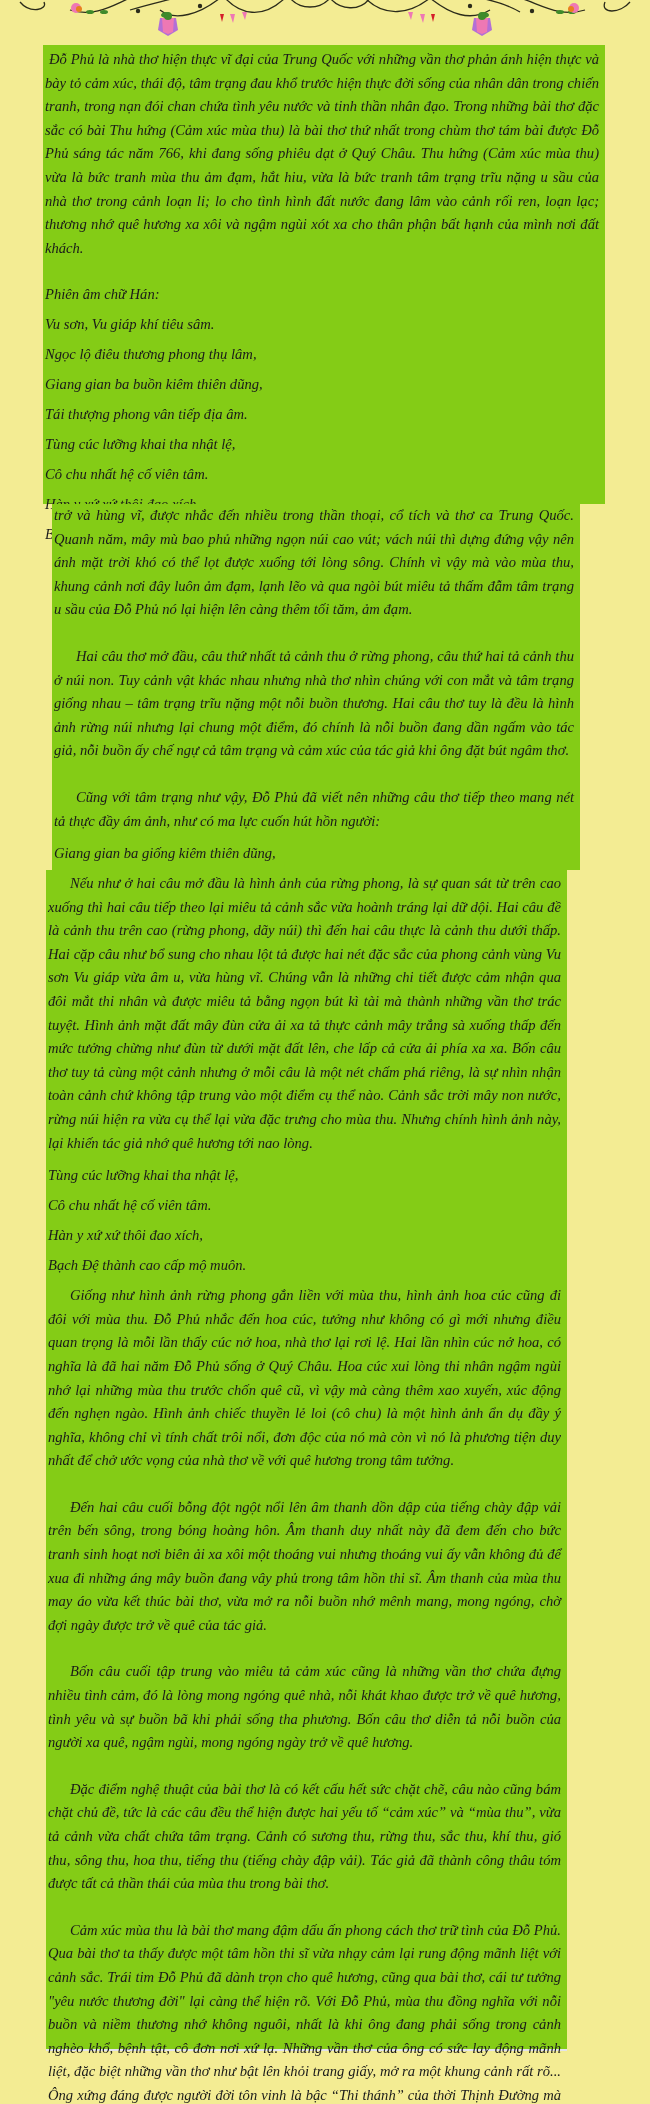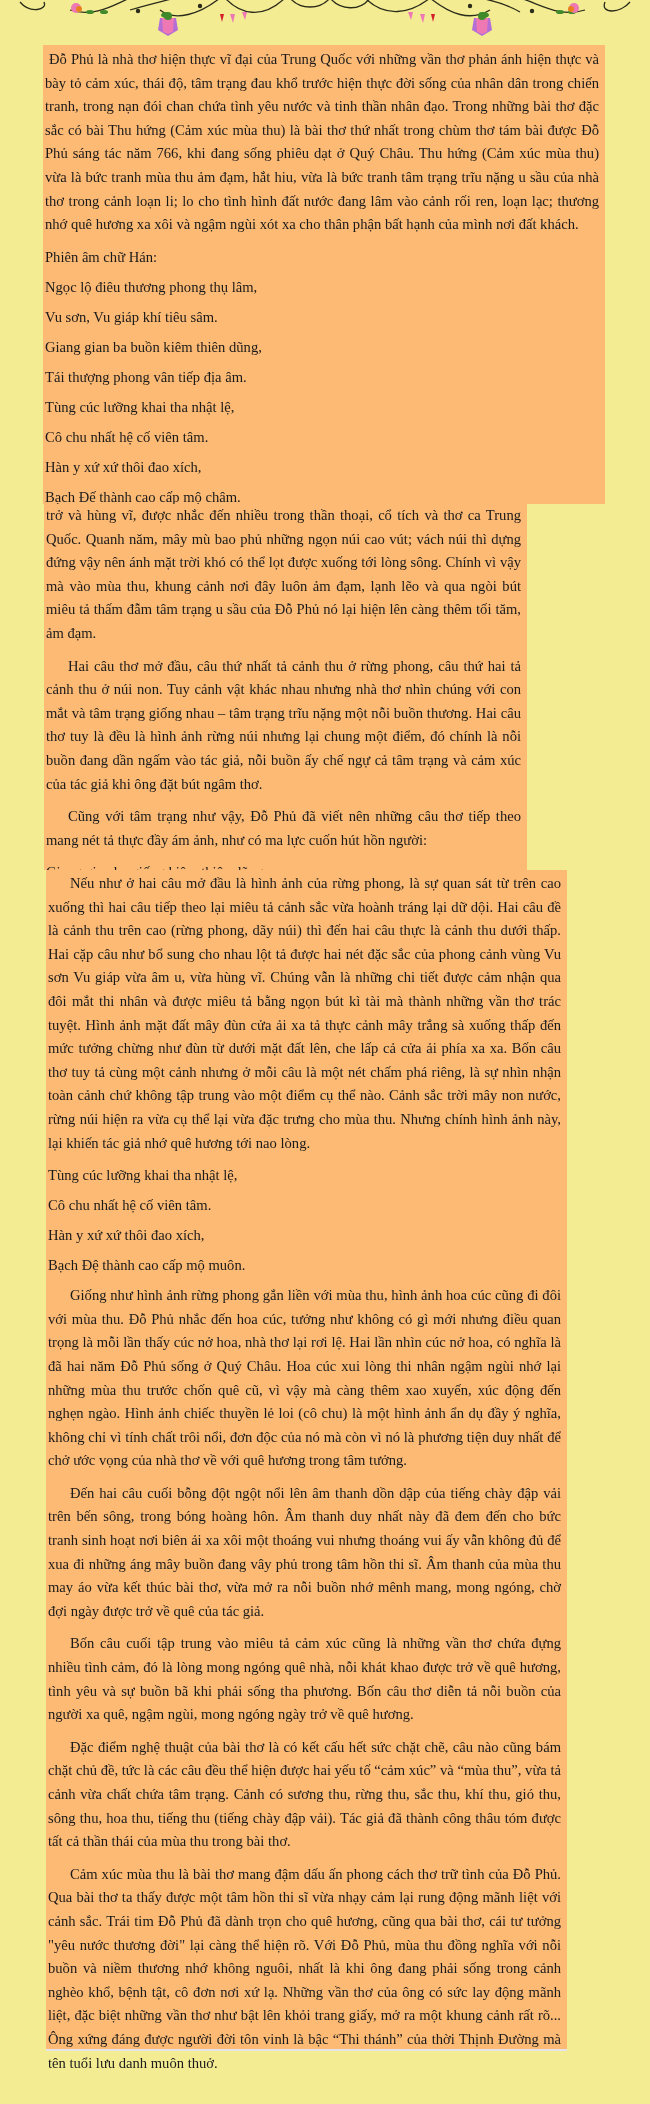--- a/index.html
+++ b/index.html
@@ -12,31 +12,32 @@
       position: relative;
       overflow: hidden;
     }
     .header-deco {
       position: absolute;
       left: 0; top: 0;
       width: 650px; height: 46px;
     }
     .panel {
       position: absolute;
-      background: #fdba74;
+      background: #84cc16;
       box-sizing: border-box;
+      font-style: italic;
     }
     .panel p {
       margin: 0;
       font-size: 14.6px;
       line-height: 23.6px;
       text-align: justify;
     }
     .panel p.indent { text-indent: 22px; }
-    .panel p.gap { margin-top: 9px; }
+    .panel p.gap { margin-top: 23px; }
     .panel p.verse {
       text-align: left;
       margin-bottom: 8px;
       line-height: 22px;
     }
   </style>
 </head>
 <body>
 
 <svg class="header-deco" viewBox="0 0 650 46" xmlns="http://www.w3.org/2000/svg">
@@ -91,31 +92,31 @@
     <path d="M242 12 l5 0 l-2 8 z" fill="#ee78b4"></path>
     <path d="M408 12 l5 0 l-2 8 z" fill="#ee78b4"></path>
     <path d="M420 14 l5 0 l-2 9 z" fill="#ee78b4"></path>
     <path d="M431 14 l4 0 l-2 8 z" fill="#d41e2a"></path>
   </g>
 </svg>
 
 <div class="panel" style="left:43px; top:45px; width:562px; padding:3px 6px 0 2px; height:459px;">
   <p style="text-indent:4px;">Đỗ Phủ là nhà thơ hiện thực vĩ đại của Trung Quốc với những vần thơ phản ánh hiện thực và bày tỏ cảm xúc, thái độ, tâm trạng đau khổ trước hiện thực đời sống của nhân dân trong chiến tranh, trong nạn đói chan chứa tình yêu nước và tinh thần nhân đạo. Trong những bài thơ đặc sắc có bài Thu hứng (Cảm xúc mùa thu) là bài thơ thứ nhất trong chùm thơ tám bài được Đỗ Phủ sáng tác năm 766, khi đang sống phiêu dạt ở Quý Châu. Thu hứng (Cảm xúc mùa thu) vừa là bức tranh mùa thu ảm đạm, hắt hiu, vừa là bức tranh tâm trạng trĩu nặng u sầu của nhà thơ trong cảnh loạn li; lo cho tình hình đất nước đang lâm vào cảnh rối ren, loạn lạc; thương nhớ quê hương xa xôi và ngậm ngùi xót xa cho thân phận bất hạnh của mình nơi đất khách.</p>
   <p class="gap verse" style="">Phiên âm chữ Hán:</p>
+  <p class="verse">Vu sơn, Vu giáp khí tiêu sâm.</p>
   <p class="verse">Ngọc lộ điêu thương phong thụ lâm,</p>
-  <p class="verse">Vu sơn, Vu giáp khí tiêu sâm.</p>
   <p class="verse">Giang gian ba buồn kiêm thiên dũng,</p>
   <p class="verse">Tái thượng phong vân tiếp địa âm.</p>
   <p class="verse">Tùng cúc lưỡng khai tha nhật lệ,</p>
   <p class="verse">Cô chu nhất hệ cố viên tâm.</p>
   <p class="verse">Hàn y xứ xứ thôi đao xích,</p>
   <p class="verse">Bạch Đế thành cao cấp mộ châm.</p>
 </div>
 
-<div class="panel" style="left:44px; top:504px; width:483px; padding:0 6px 0 2px; height:366px;">
+<div class="panel" style="left:52px; top:504px; width:528px; padding:0 6px 0 2px; height:366px;">
   <p>trở và hùng vĩ, được nhắc đến nhiều trong thần thoại, cổ tích và thơ ca Trung Quốc. Quanh năm, mây mù bao phủ những ngọn núi cao vút; vách núi thì dựng đứng vậy nên ánh mặt trời khó có thể lọt được xuống tới lòng sông. Chính vì vậy mà vào mùa thu, khung cảnh nơi đây luôn ảm đạm, lạnh lẽo và qua ngòi bút miêu tả thấm đẫm tâm trạng u sầu của Đỗ Phủ nó lại hiện lên càng thêm tối tăm, ảm đạm.</p>
   <p class="indent gap">Hai câu thơ mở đầu, câu thứ nhất tả cảnh thu ở rừng phong, câu thứ hai tả cảnh thu ở núi non. Tuy cảnh vật khác nhau nhưng nhà thơ nhìn chúng với con mắt và tâm trạng giống nhau – tâm trạng trĩu nặng một nỗi buồn thương. Hai câu thơ tuy là đều là hình ảnh rừng núi nhưng lại chung một điểm, đó chính là nỗi buồn đang dần ngấm vào tác giả, nỗi buồn ấy chế ngự cả tâm trạng và cảm xúc của tác giả khi ông đặt bút ngâm thơ.</p>
   <p class="indent gap">Cũng với tâm trạng như vậy, Đỗ Phủ đã viết nên những câu thơ tiếp theo mang nét tả thực đầy ám ảnh, như có ma lực cuốn hút hồn người:</p>
   <p class="verse" style="margin-top:9px;">Giang gian ba giống kiêm thiên dũng,</p>
   <p class="verse">Tái thượng phong vân tiếp địa âm.</p>
 </div>
 
 <div class="panel" style="left:46px; top:870px; width:521px; padding:2px 6px 0 2px; height:1181px; border-bottom:2px solid #e4e4ea;">
   <p class="indent">Nếu như ở hai câu mở đầu là hình ảnh của rừng phong, là sự quan sát từ trên cao xuống thì hai câu tiếp theo lại miêu tả cảnh sắc vừa hoành tráng lại dữ dội. Hai câu đề là cảnh thu trên cao (rừng phong, dãy núi) thì đến hai câu thực là cảnh thu dưới thấp. Hai cặp câu như bổ sung cho nhau lột tả được hai nét đặc sắc của phong cảnh vùng Vu sơn Vu giáp vừa âm u, vừa hùng vĩ. Chúng vẫn là những chi tiết được cảm nhận qua đôi mắt thi nhân và được miêu tả bằng ngọn bút kì tài mà thành những vần thơ trác tuyệt. Hình ảnh mặt đất mây đùn cửa ải xa tả thực cảnh mây trắng sà xuống thấp đến mức tưởng chừng như đùn từ dưới mặt đất lên, che lấp cả cửa ải phía xa xa. Bốn câu thơ tuy tả cùng một cảnh nhưng ở mỗi câu là một nét chấm phá riêng, là sự nhìn nhận toàn cảnh chứ không tập trung vào một điểm cụ thể nào. Cảnh sắc trời mây non nước, rừng núi hiện ra vừa cụ thể lại vừa đặc trưng cho mùa thu. Nhưng chính hình ảnh này, lại khiến tác giả nhớ quê hương tới nao lòng.</p>
   <p class="verse" style="margin-top:9px;">Tùng cúc lưỡng khai tha nhật lệ,</p>

